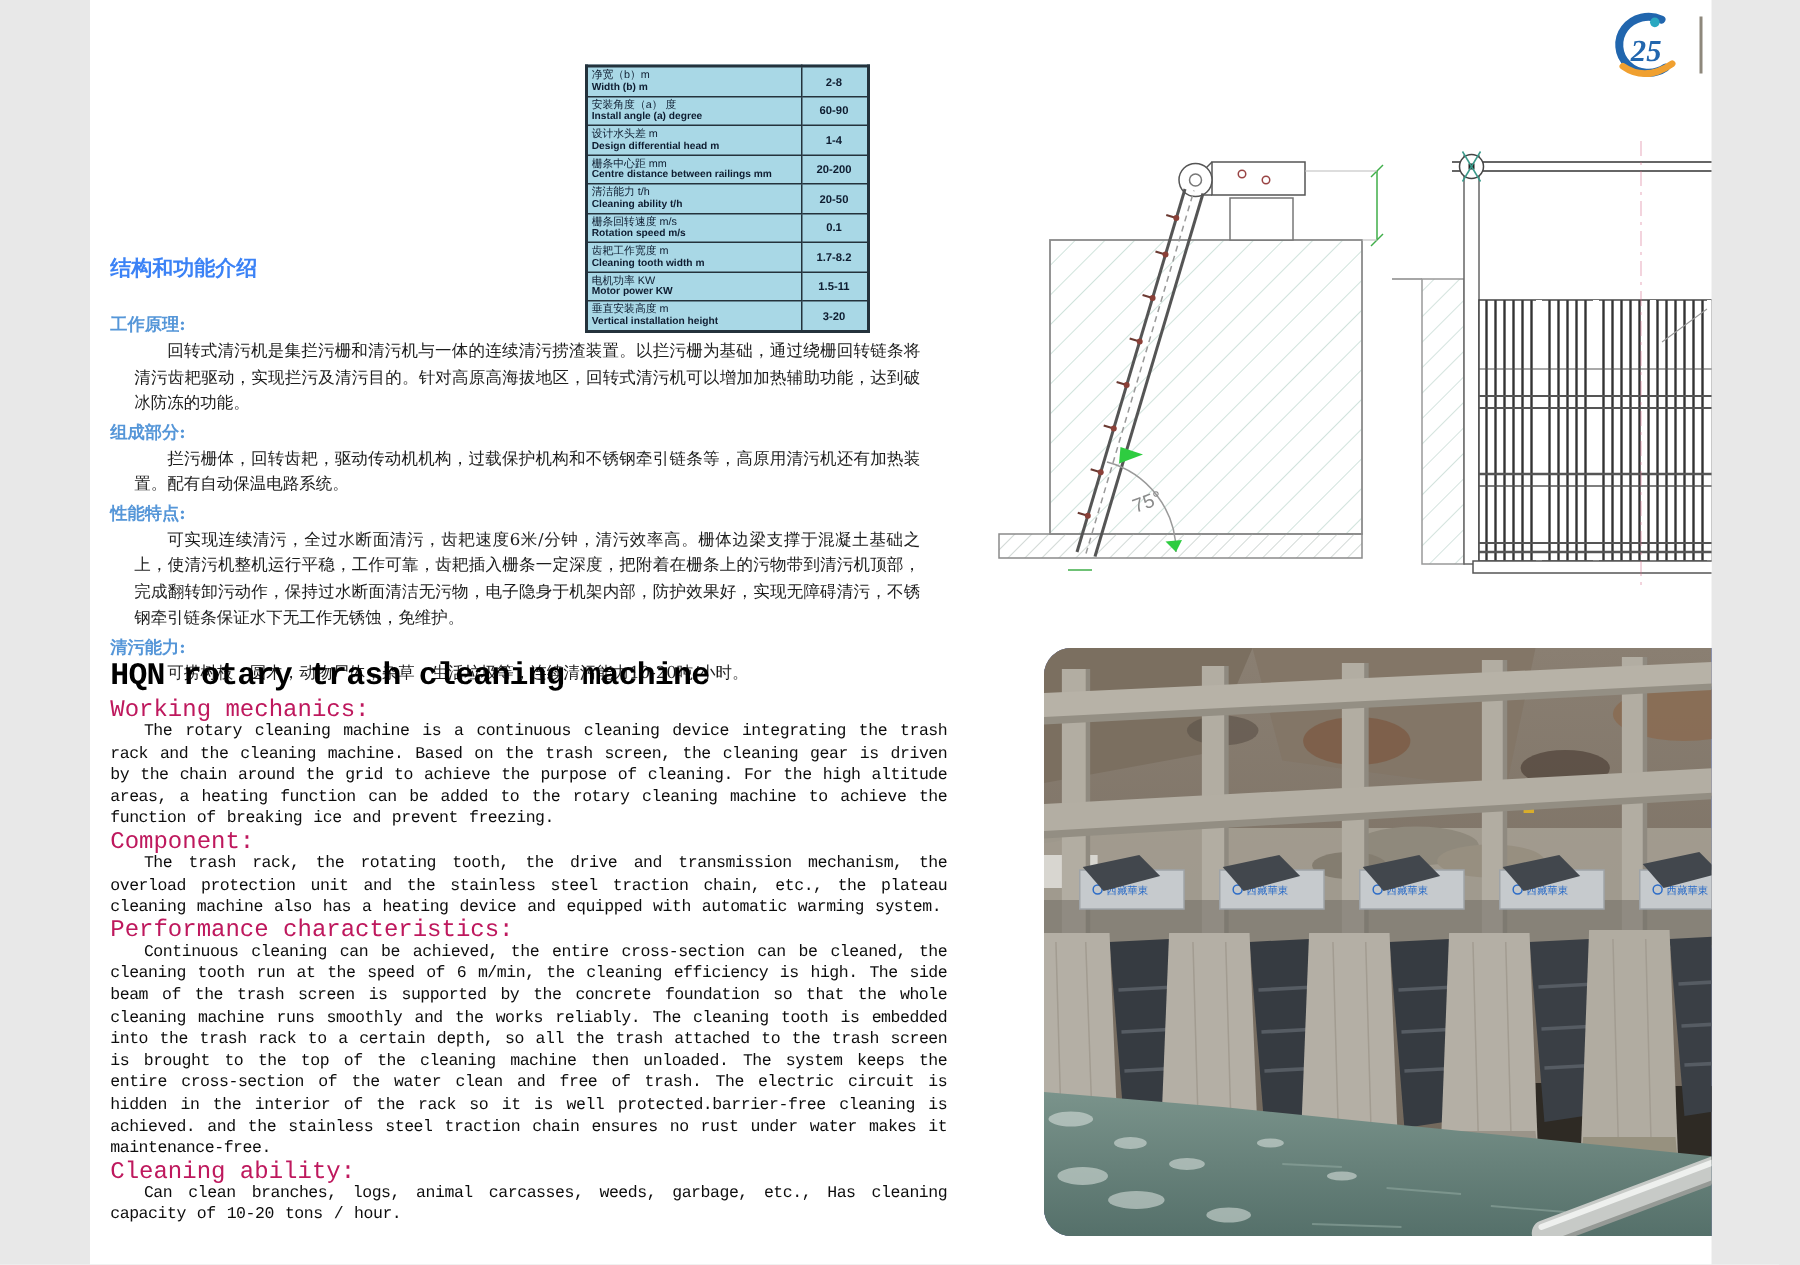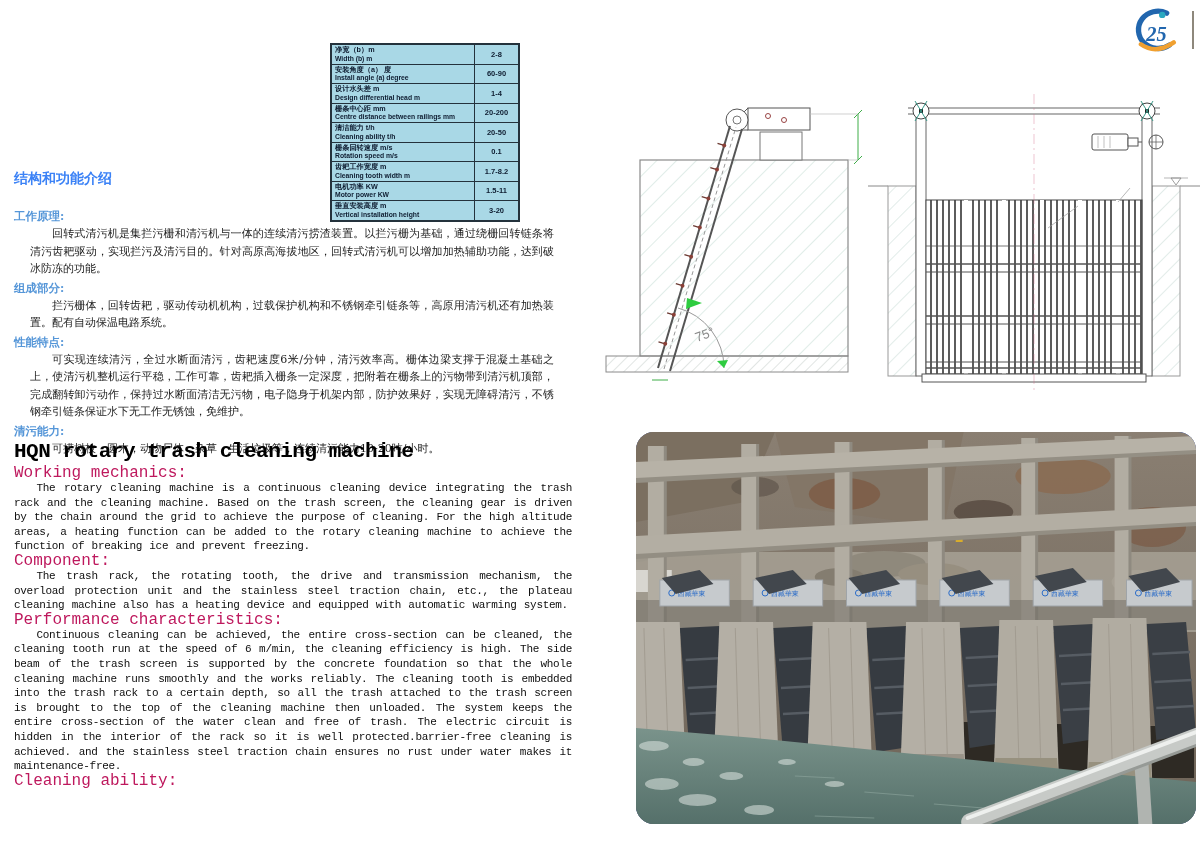--- a/index.html
+++ b/index.html
@@ -1,32 +1,32 @@
 <!DOCTYPE html>
 <html><head>
 <meta charset="utf-8">
 <style>
   html,body{margin:0;padding:0;background:#e8e8e8;}
-  .page{position:relative;width:1200px;height:843px;background:#ffffff;overflow:hidden;
+  .page{position:relative;width:1081px;height:843px;background:#ffffff;overflow:hidden;
         font-family:"Liberation Sans",sans-serif;margin:0 auto;}
 
   
   .brand{position:absolute;top:6px;right:6px;display:flex;align-items:center;gap:9px;}
   .brand-divider{width:2px;height:38px;background:#8e887c;}
   .brand-cn{font-size:15.5px;font-weight:bold;letter-spacing:1.5px;color:#4c463a;
             font-family:"DejaVu Serif",serif;white-space:nowrap;}
   .brand-en{font-size:9.3px;font-weight:bold;color:#5c564a;letter-spacing:.2px;margin-top:2px;
             font-family:"DejaVu Serif",serif;}
 
   
   .spec{position:absolute;left:330px;top:43px;width:190px;border-collapse:collapse;
         background:#a9d8e6;border:2px solid #24323c;table-layout:fixed;}
   .spec td{border:1px solid #24323c;padding:1px 3px;vertical-align:middle;}
   .spec .lbl{width:136px;}
-  .spec .cn{font-size:7.2px;font-weight:bold;color:#0e1c30;line-height:8.5px;}
+  .spec .cn{font-size:7.2px;font-weight:normal;color:#0e1c30;line-height:8.5px;}
   .spec .en{font-size:6.8px;font-weight:bold;color:#0e1c30;line-height:8px;text-align:justify;}
   .spec .val{font-size:7.5px;font-weight:bold;color:#0e1c30;text-align:center;}
 
   
   .title-cn{position:absolute;left:13px;top:92px;margin:0;font-size:31px;font-weight:600;
             letter-spacing:1px;color:#000;font-family:"DejaVu Serif",serif;}
   .subtitle-cn{position:absolute;left:14px;top:170px;margin:0;font-size:14px;font-weight:600;
             color:#3b82f6;font-family:"DejaVu Serif",serif;}
   .cn-block{position:absolute;left:14px;top:206px;width:556px;font-family:"DejaVu Serif",serif;}
   .cn-h{color:#5596d8;font-size:11.5px;font-weight:bold;line-height:16px;margin:2px 0 1px;}
@@ -146,20 +146,21 @@
 
   <div class="en-block">
     <h1 class="title-en">HQN rotary trash cleaning machine</h1>
     <div class="en-h">Working mechanics:</div>
     <p class="en-p">The rotary cleaning machine is a continuous cleaning device integrating the trash rack and the cleaning machine. Based on the trash screen, the cleaning gear is driven by the chain around the grid to achieve the purpose of cleaning. For the high altitude areas, a heating function can be added to the rotary cleaning machine to achieve the function of breaking ice and prevent freezing.</p>
     <div class="en-h">Component:</div>
     <p class="en-p">The trash rack, the rotating tooth, the drive and transmission mechanism, the overload protection unit and the stainless steel traction chain, etc., the plateau cleaning machine also has a heating device and equipped with automatic warming system.</p>
     <div class="en-h">Performance characteristics:</div>
     <p class="en-p">Continuous cleaning can be achieved, the entire cross-section can be cleaned, the cleaning tooth run at the speed of 6 m/min, the cleaning efficiency is high. The side beam of the trash screen is supported by the concrete foundation so that the whole cleaning machine runs smoothly and the works reliably. The cleaning tooth is embedded into the trash rack to a certain depth, so all the trash attached to the trash screen is brought to the top of the cleaning machine then unloaded. The system keeps the entire cross-section of the water clean and free of trash. The electric circuit is hidden in the interior of the rack so it is well protected.barrier-free cleaning is achieved. and the stainless steel traction chain ensures no rust under water makes it maintenance-free.</p>
     <div class="en-h">Cleaning ability:</div>
+    <p class="en-p">Can clean branches, logs, animal carcasses, weeds, garbage, etc., Has cleaning capacity of 10-20 tons / hour.</p>
   </div>
 
   <svg class="drawing-side" width="270" height="320" viewBox="0 0 270 320">
     <defs>
       <pattern id="hatchTeal" width="14" height="14" patternUnits="userSpaceOnUse" patternTransform="rotate(45)">
         <line x1="0" y1="0" x2="0" y2="14" stroke="#cfe3db" stroke-width="1.3"></line>
       </pattern>
       <pattern id="hatchGray" width="8" height="8" patternUnits="userSpaceOnUse" patternTransform="rotate(45)">
         <line x1="0" y1="0" x2="0" y2="8" stroke="#c3ccc8" stroke-width="1"></line>
       </pattern>

